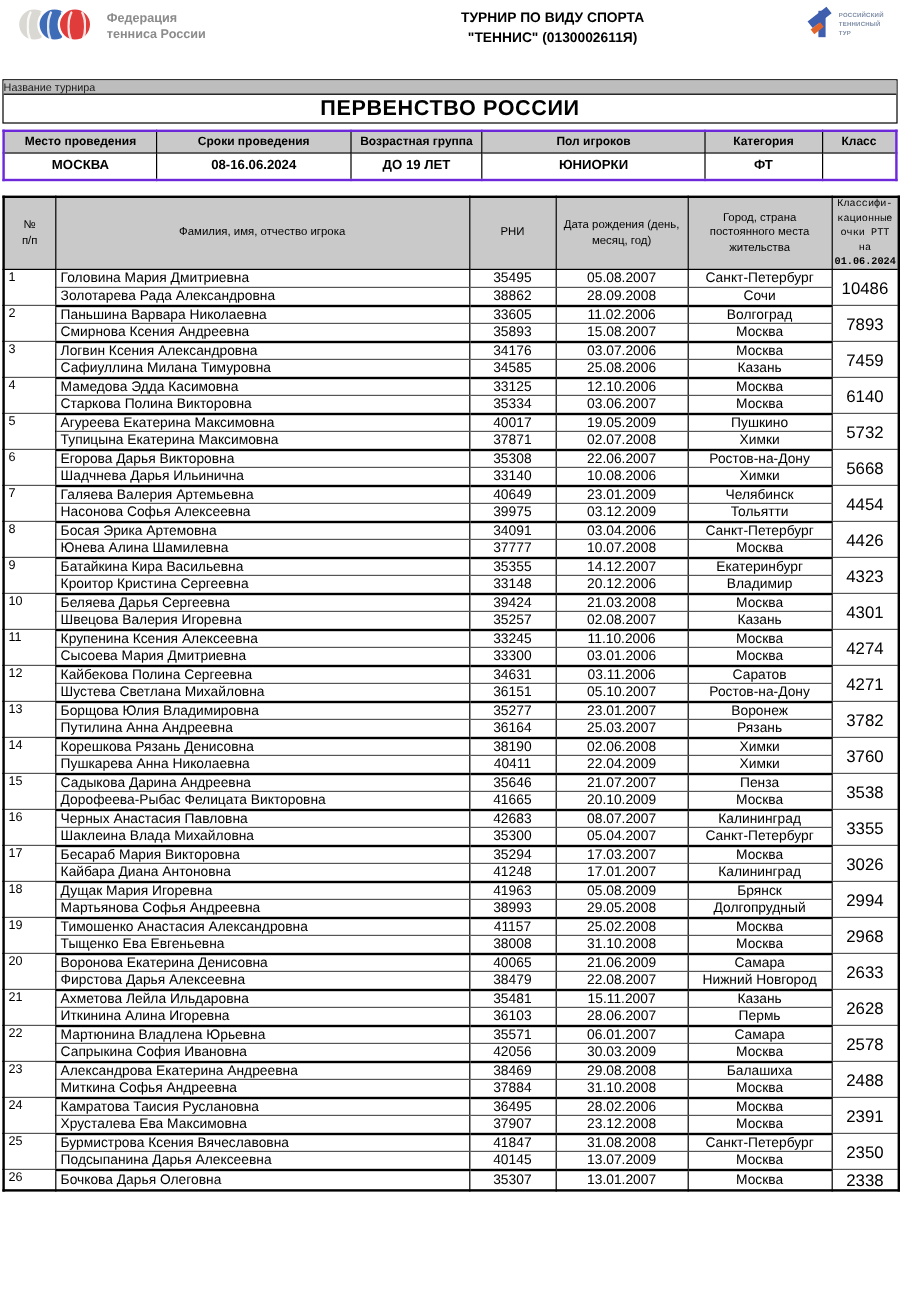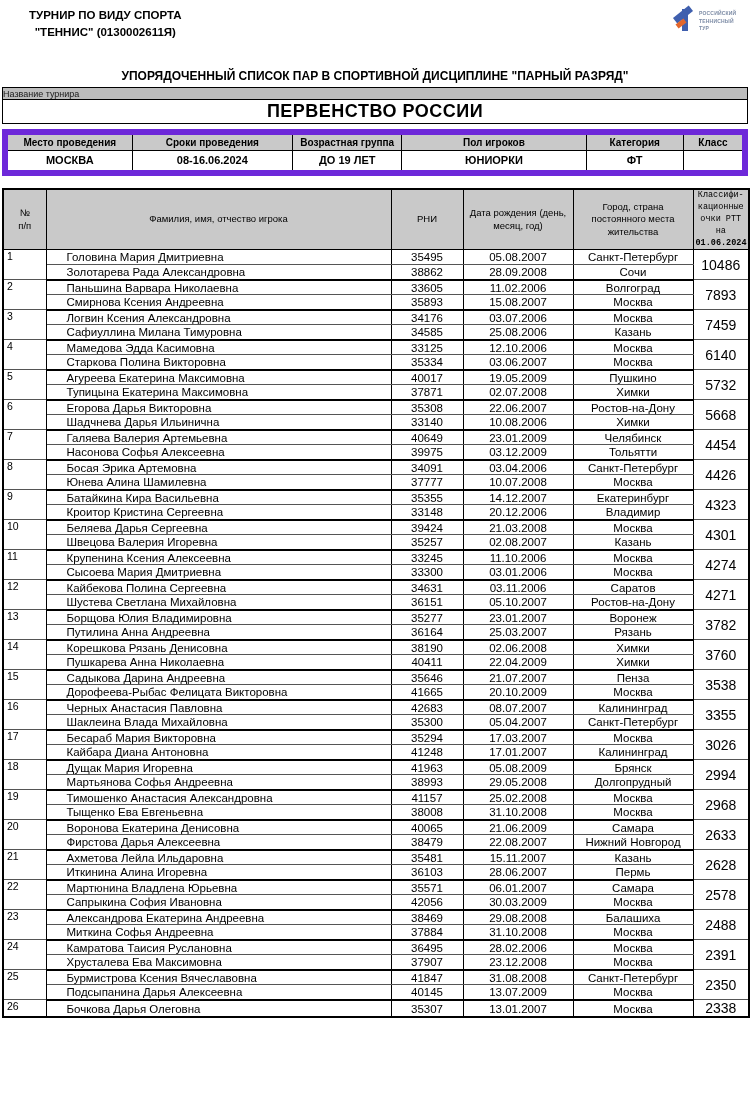--- a/index.html
+++ b/index.html
@@ -38,69 +38,79 @@
   
   .list-title { text-align:center; font-weight:bold; font-size:12px; margin-top:7px; }
   .tname-box { border:1px solid #000; margin-top:4px; }
   .tname-label { background:#bdbdbd; border-bottom:1px solid #000; text-align:left;
                  font-size:9px; height:12px; line-height:12px; color:#1a1a1a; }
   .tname { text-align:center; font-weight:bold; font-size:18px; height:23px; line-height:23px;
            letter-spacing:.5px; }
 
   
   table { border-collapse:collapse; width:100%; }
-  .info-table { margin-top:5px; border:6px solid #6d28d9;padding-left:20px; }
+  .info-table { margin-top:5px; border:2px solid #6d28d9;padding-left:20px; }
   .info-table th { background:#c9c9c9; border:1px solid #000; font-size:10px; font-weight:bold;
                    height:18px; }
   .info-table td { border:1px solid #000; text-align:center; font-weight:bold; font-size:11px;
                    height:23px; }
 
   
   .main-table { margin-top:12px; border:2px solid #000; table-layout:fixed; }
   .main-table thead th { background:#c9c9c9; border:1px solid #000; font-weight:normal;
                          font-size:9.5px; height:55px; line-height:1.35; white-space:pre-line;
                          vertical-align:middle; padding:0 2px; }
   .main-table thead th.pts-h { font-size:8.5px; line-height:1.4;font-family:Liberation Mono, monospace; }
   .main-table thead th.pts-h b { font-size:8.5px; }
   .main-table tbody td { border-left:1px solid #000; border-right:1px solid #000;
                          font-size:11.5px; height:15px; padding:0 2px; text-align:center;
                          overflow:hidden; white-space:nowrap; }
   .main-table tbody tr.p1 > td { border-bottom:1px solid #555; }
   .main-table tbody tr.p2 > td { border-bottom:2.5px solid #000; }
   .main-table tbody td.num-cell { vertical-align:top; text-align:left; padding-left:3px;
                                   font-size:10.5px; border-bottom:2.5px solid #000; }
-  .main-table tbody td.name-cell { text-align:left; padding-left:20px; }
+  .main-table tbody td.name-cell { text-align:left; padding-left:4px; }
   .main-table tbody td.pts-cell { font-size:14px; border-bottom:2.5px solid #000;
                                   vertical-align:middle; }
 </style>
 </head>
 <body>
 
 <div class="page">
 
   <div class="top">
+    <div class="fed-logo">
+      <div class="balls">
+        <div class="ball grey"></div>
+        <div class="ball blue"></div>
+        <div class="ball red"></div>
+      </div>
+      <div class="fed-text">
+        <div>Федерация</div>
+        <div>тенниса России</div>
+      </div>
+    </div>
     <div class="center-title">
       <div>ТУРНИР ПО ВИДУ СПОРТА</div>
       <div>"ТЕННИС" (0130002611Я)</div>
     </div>
     <div class="rtt-logo">
       <div class="rtt-mark">
         <div class="diag"></div>
           <div class="vert"></div>
           <div class="orange"></div>
       </div>
       <div class="rtt-text">
         <div>РОССИЙСКИЙ</div>
         <div>ТЕННИСНЫЙ</div>
         <div>ТУР</div>
       </div>
     </div>
   </div>
 
-  <div class="list-title">УПОРЯДОЧЕННЫЙ СПИСОК ПАР В СПОРТИВНОЙ ДИСЦИПЛИНЕ "ПАРНЫЙ РАЗРЯД"</div>
 
   <div class="tname-box">
     <div class="tname-label">Название турнира</div>
     <div class="tname">ПЕРВЕНСТВО РОССИИ</div>
   </div>
 
   <table class="info-table">
     <colgroup>
       <col style="width:128px">
         <col style="width:162px">

